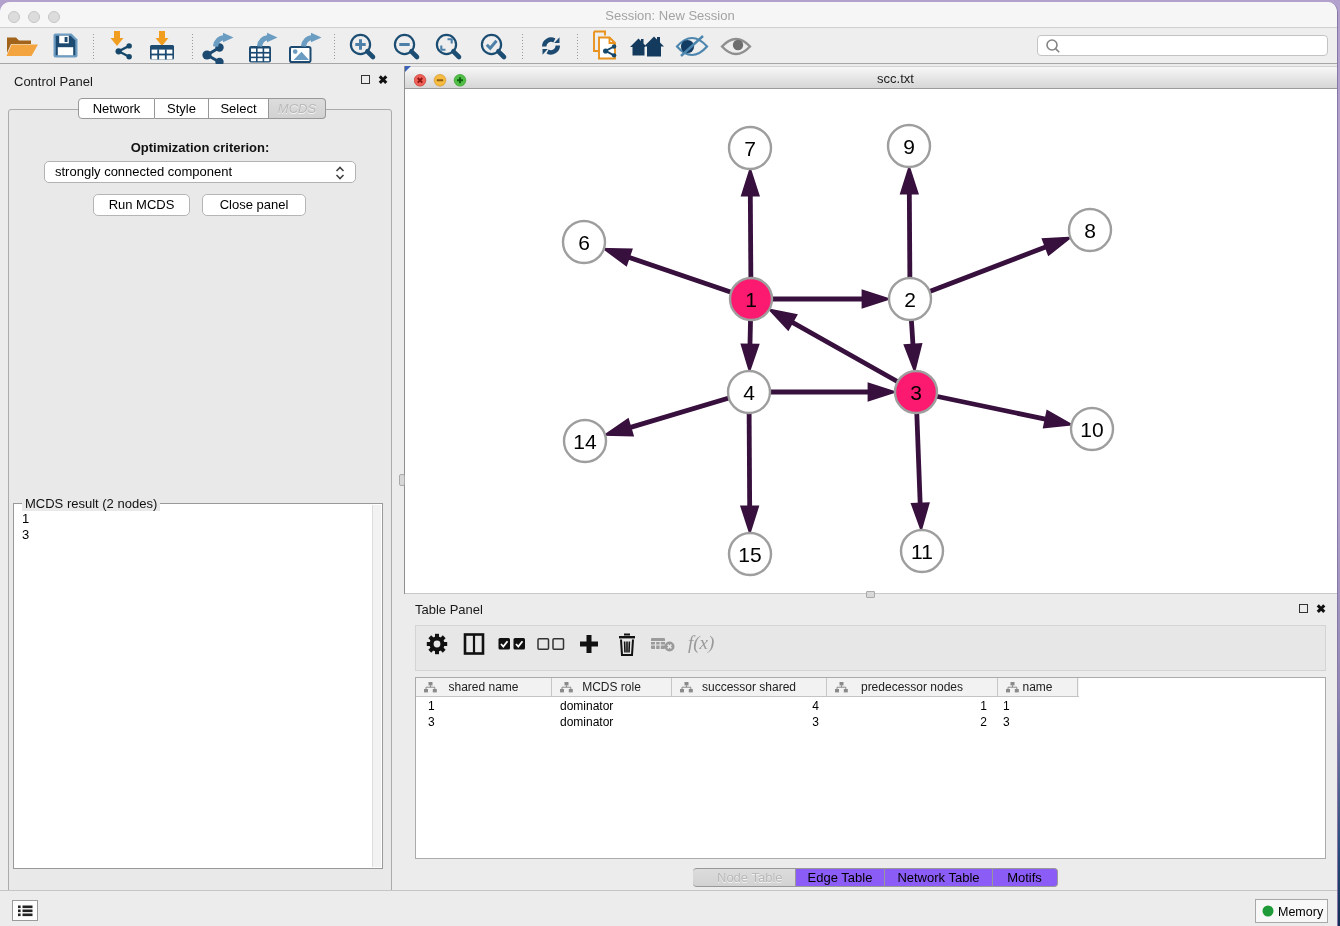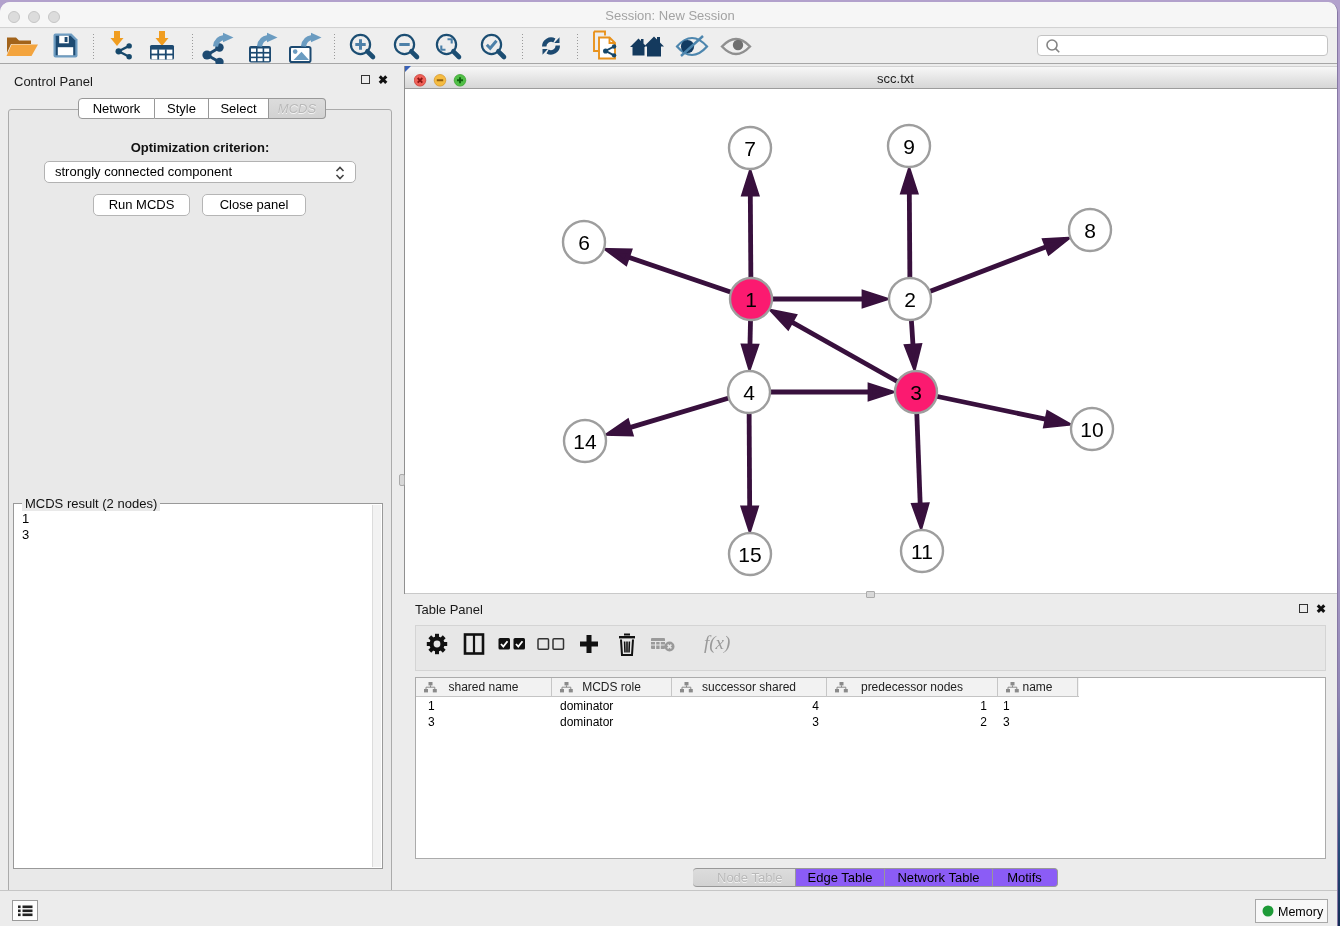--- a/index.html
+++ b/index.html
@@ -367,21 +367,21 @@
         <svg class="abs" style="left:234px; top:8px;" width="26" height="20" viewBox="0 0 26 20">
           <g fill="#9a9a9a">
             <rect x="1" y="4" width="14" height="11" rx="1"></rect>
           </g>
           <g stroke="#e7e7e7" stroke-width="1.2">
             <path d="M1 7.5 H15 M1 11 H15 M5.6 7 V15 M10.2 7 V15"></path>
           </g>
           <circle cx="19.5" cy="12.5" r="5" fill="#9a9a9a"></circle>
           <path d="M17.6 10.6 L21.4 14.4 M21.4 10.6 L17.6 14.4" stroke="#e7e7e7" stroke-width="1.5"></path>
         </svg>
-        <div class="abs" style="left:288px; top:6px; font-family:'Liberation Serif',serif; font-style:italic; font-size:19px; color:#9a9a9a;">f(x)</div>
+        <div class="abs" style="left:272px; top:6px; font-family:'Liberation Serif',serif; font-style:italic; font-size:19px; color:#9a9a9a;">f(x)</div>
     </div>
     <div id="ttable">
 <div id="thead" style="width:663px">
           <div class="th" style="left:0px; width:136px;">shared name</div>
           <svg width="13" height="11" viewBox="0 0 13 11" class="abs" style="left:8px; top:4px;">
             <g fill="#8a8a8a">
               <rect x="4.5" y="0" width="4" height="3.4"></rect>
               <rect x="0" y="7" width="4" height="3.4"></rect>
               <rect x="8.8" y="7" width="4" height="3.4"></rect>
             </g>

